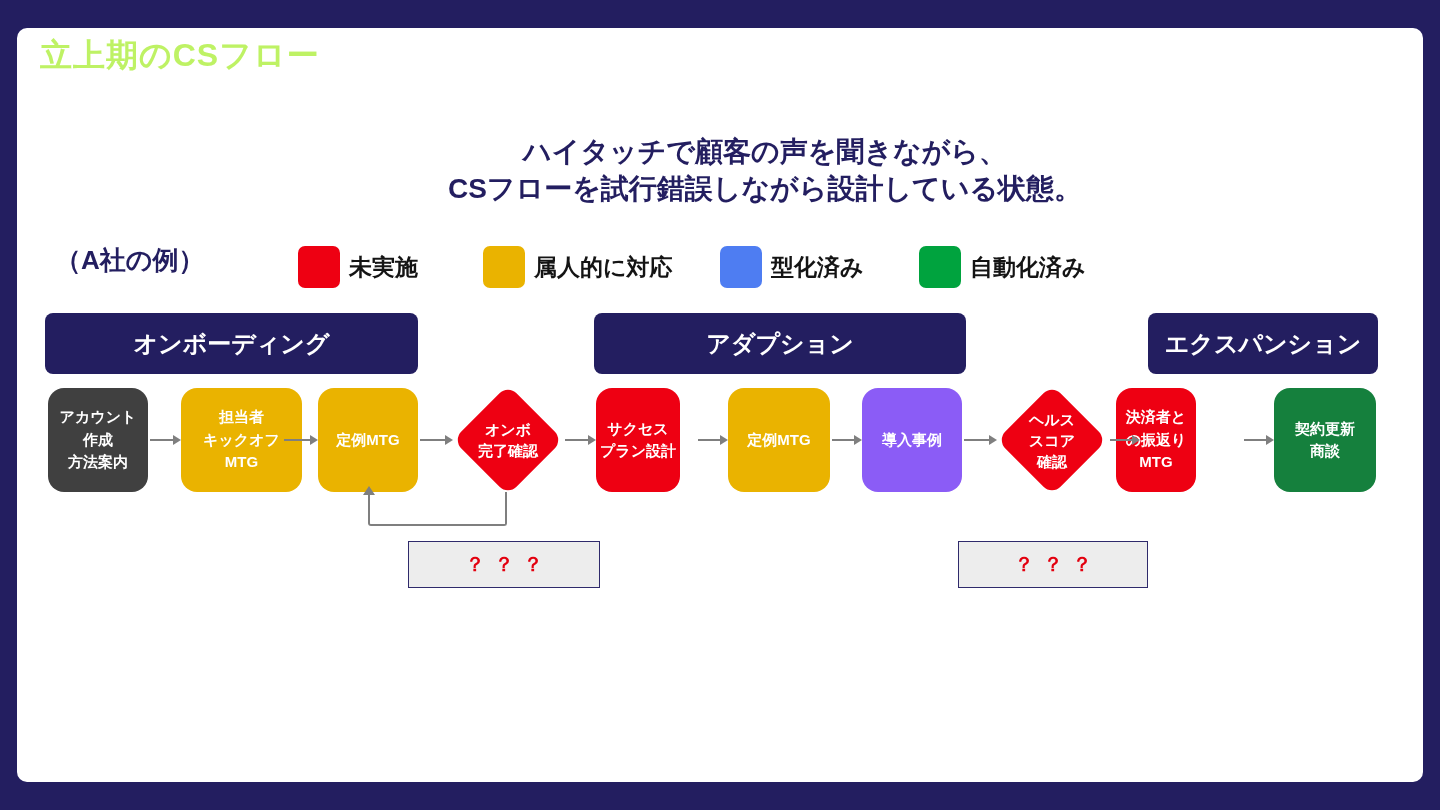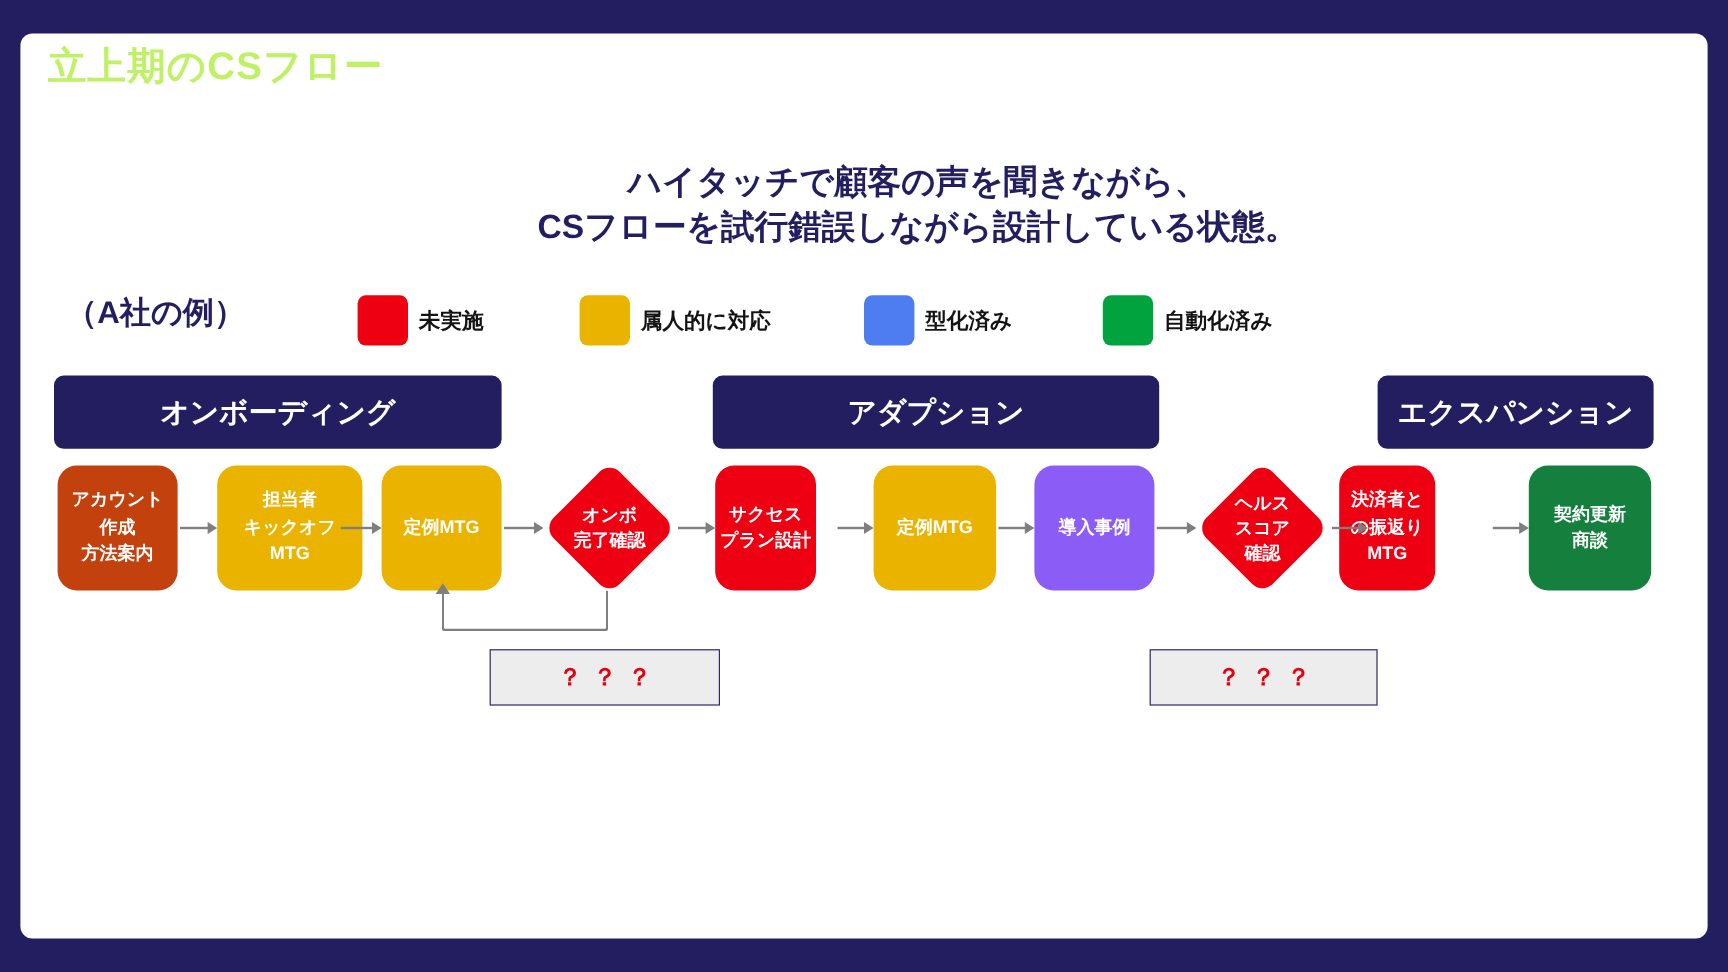--- a/index.html
+++ b/index.html
@@ -22,21 +22,21 @@
     position:absolute; left:90px; top:133px; width:1350px;
     text-align:center; font-size:28px; font-weight:bold; color:#231E60;
     line-height:37px;
   }
   .example {
     position:absolute; left:55px; top:243px;
     font-size:26px; font-weight:bold; color:#231E60;
   }
   .legend-item { position:absolute; top:246px; display:flex; align-items:center; gap:9px; }
   .swatch { width:42px; height:42px; border-radius:7px; }
-  .legend-label { font-size:18px; font-weight:bold; color:#141414; }
+  .legend-label { font-size:23px; font-weight:bold; color:#141414; }
   #li0 { left:298px; } #li1 { left:483px; } #li2 { left:720px; } #li3 { left:919px; }
 
   .phase {
     position:absolute; top:313px; height:61px;
     background:#231E60; border-radius:8px;
     color:#ffffff; font-weight:bold; font-size:24px;
     display:flex; align-items:center; justify-content:center;text-align:center;
   }
   #ph0 { left:45px;  width:373px; }
   #ph1 { left:594px; width:372px; }
@@ -134,21 +134,21 @@
 </div>
 <div class="legend-item" id="li3">
   <div class="swatch" style="background-color: rgb(0, 163, 62);"></div>
   <div class="legend-label">自動化済み</div>
 </div>
 
 <div class="phase" id="ph0">オンボーディング</div>
 <div class="phase" id="ph1">アダプション</div>
 <div class="phase" id="ph2">エクスパンション</div>
 
-<div class="node" id="n0" style="background-color: #c2410c;">アカウント
+<div class="node" id="n0" style="background-color: #404040;">アカウント
 作成
 方法案内</div>
 <div class="node" id="n1" style="background-color: rgb(234, 179, 0);">担当者
 キックオフ
 MTG</div>
 <div class="node" id="n2" style="background-color: rgb(234, 179, 0);">定例MTG</div>
 
 <div class="diamond-wrap" id="d3">
   <div class="diamond" style="background-color: rgb(238, 0, 18);"></div>
   <div class="diamond-label">オンボ

